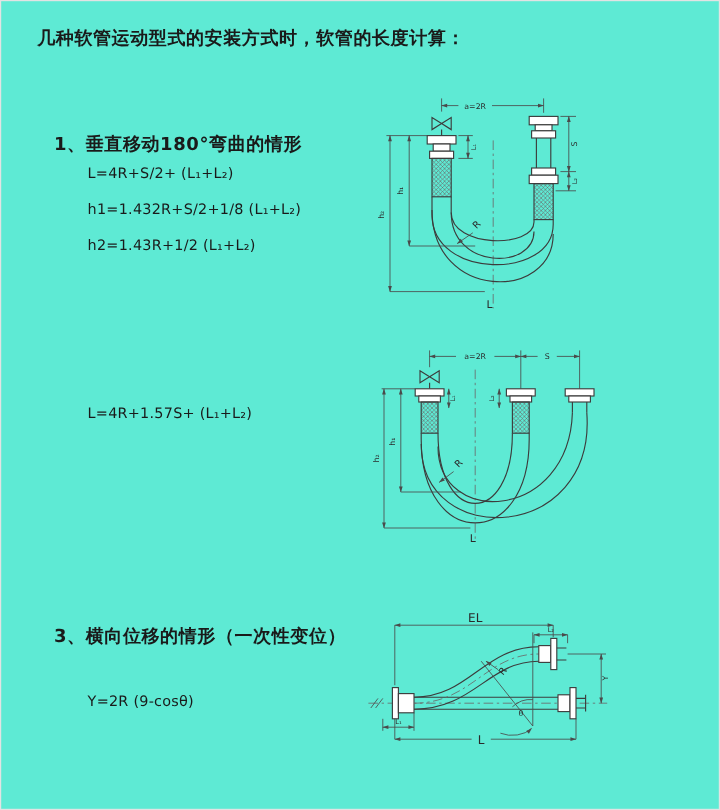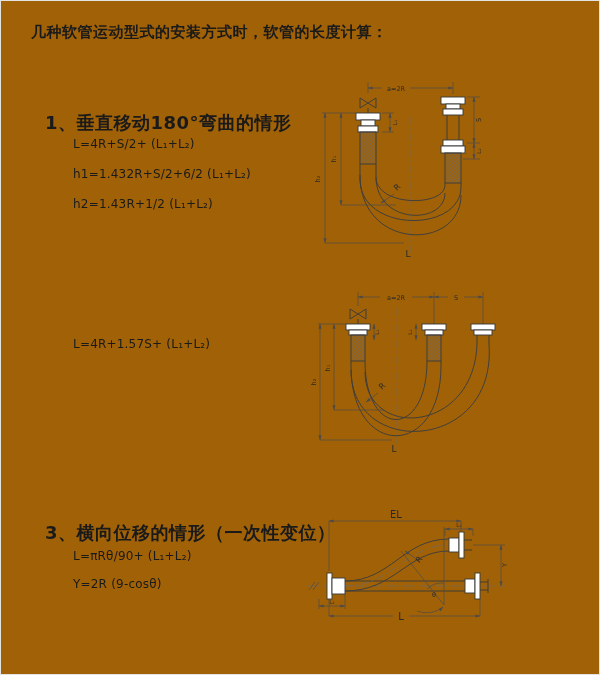--- a/index.html
+++ b/index.html
@@ -1,22 +1,22 @@
 <!DOCTYPE html>
 <html style="--ink: #1a1a1a; --line: #3c3c3c;"><head>
 <meta charset="utf-8">
 <style>
   html,body{margin:0;padding:0;background:#f6f6f6;}
   .page{
-    position:relative;width:600px;height:675px;background:#a16207;
+    position:relative;width:600px;height:675px;background:#5eead4;
     font-family:"DejaVu Sans","Liberation Sans",sans-serif;
     color:var(--ink,#1a1a1a);overflow:hidden;border:1px solid #e3e3e3;box-sizing:border-box;
   }
   .title{position:absolute;left:30px;top:22px;font-size:15px;font-weight:700;letter-spacing:.5px;}
-  .heading{position:absolute;left:44px;font-size:18px;font-weight:700;letter-spacing:.5px;}
+  .heading{position:absolute;left:44px;font-size:15px;font-weight:700;letter-spacing:.5px;}
   .formula{position:absolute;left:72px;font-size:12px;font-weight:500;letter-spacing:.2px;white-space:pre;}
   svg{position:absolute;overflow:visible;}
   .pline{stroke:var(--line,#3c3c3c);stroke-width:.95;fill:none;}
   .part{stroke:var(--line,#3c3c3c);stroke-width:.95;fill:#fff;}
   .dim{stroke:#4a4a4a;stroke-width:.7;fill:none;}
   .cline{stroke:#6a6a6a;stroke-width:.7;fill:none;stroke-dasharray:8 3 2 3;}
   .dimtxt{font-size:6.5px;fill:#2a2a2a;font-family:"DejaVu Sans",sans-serif;}
   .s55{font-size:5.5px;}
   .s8{font-size:8px;}
   .s9{font-size:9px;}
@@ -25,27 +25,26 @@
 </style>
 </head>
 <body>
 
 <div class="page">
 
   <div class="title">几种软管运动型式的安装方式时，软管的长度计算：</div>
 
   <div class="heading" style="top:110px">1、垂直移动180°弯曲的情形</div>
   <div class="formula" style="top:136px">L=4R+S/2+ (L₁+L₂)</div>
-  <div class="formula" style="top:166px">h1=1.432R+S/2+6/2 (L₁+L₂)</div>
+  <div class="formula" style="top:166px">h1=1.432R+S/2+1/8 (L₁+L₂)</div>
   <div class="formula" style="top:196px">h2=1.43R+1/2 (L₁+L₂)</div>
 
   <div class="formula" style="top:336px">L=4R+1.57S+ (L₁+L₂)</div>
 
   <div class="heading" style="top:520px">3、横向位移的情形（一次性变位）</div>
-  <div class="formula" style="top:548px">L=πRθ/90+ (L₁+L₂)</div>
   <div class="formula" style="top:576px">Y=2R (9-cosθ)</div>
 
   <svg style="left:303px;top:66px" width="294" height="196" viewBox="0 0 294 196">
     <defs>
       <pattern id="xh1" width="3.5" height="3.5" patternUnits="userSpaceOnUse">
         <path d="M0,3.5 L3.5,0 M0,0 L3.5,3.5" stroke="#6a6a6a" stroke-width="0.5"></path>
       </pattern>
       <marker id="ar1" viewBox="0 0 10 10" refX="9.5" refY="5" markerWidth="9" markerHeight="7" orient="auto-start-reverse">
         <path class="mk" d="M0,1.8 L10,5 L0,8.2 Z"></path>
       </marker>

